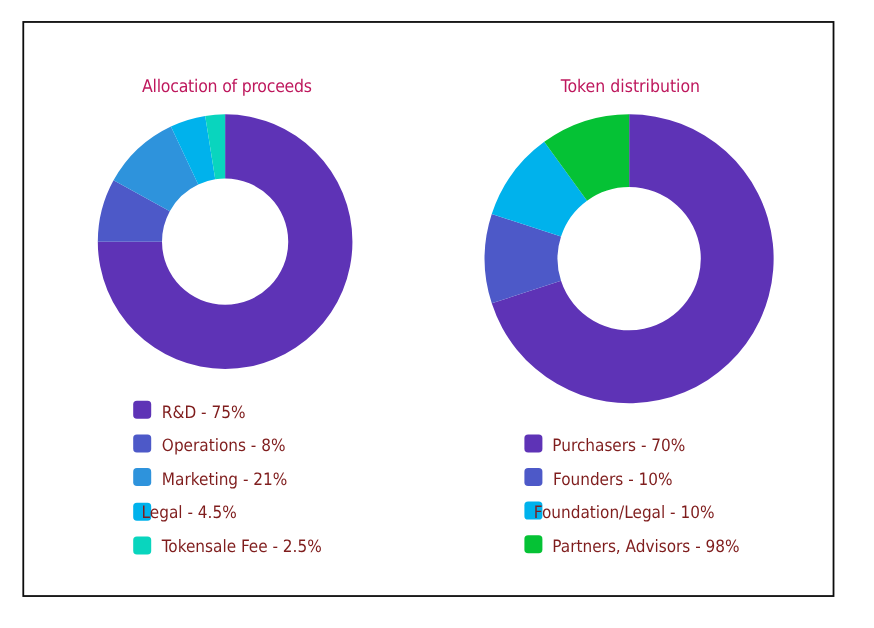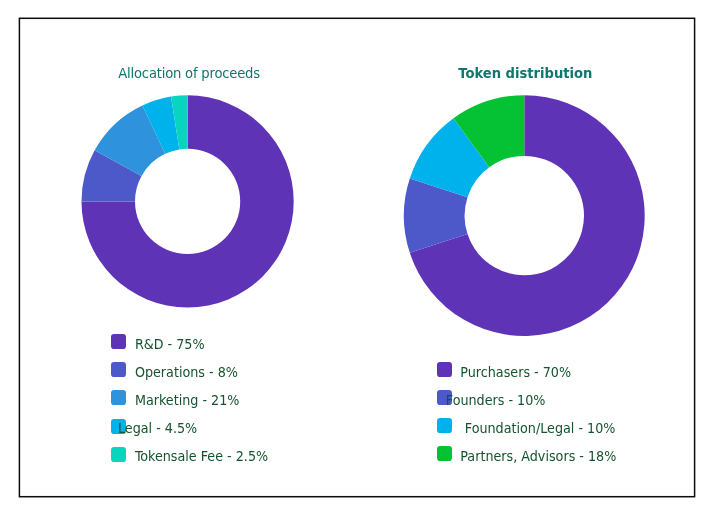--- a/index.html
+++ b/index.html
@@ -26,21 +26,21 @@
     position: absolute;
     left: 0; top: 0;
     width: 728px;
     height: 523px;
   }
   .panel { position: absolute; }
   .chart-title {
     position: absolute;
     text-align: center;
     white-space: nowrap;
-    color: #0f766e;
+    color: #be185d;
     font-size: 14.6px;
     font-family: "DejaVu Sans", sans-serif;
     font-stretch: condensed;
   }
   .donut { position: absolute; }
   .legend { position: absolute; }
   .legend-item {
     position: absolute;
     left: 0;
     height: 15px;
@@ -48,21 +48,21 @@
   .legend-item .swatch { position: absolute; left: 0; top: 0; }
   .legend-item .legend-label { position: absolute; bottom: -1.8px; }
   .swatch {
     width: 15.2px;
     height: 15px;
     border-radius: 3.1px;
   }
   .legend-label {
     font-family: "DejaVu Sans", sans-serif;
     font-stretch: condensed;
-    color: #14532d;
+    color: #7f1d1d;
     font-size: 14.18px;
     white-space: nowrap;
     line-height: 1;
   }
 </style>
 </head>
 <body>
 
 <svg id="figure" width="728" height="523" viewBox="0 0 728 523">
   <rect x="19.4" y="18.3" width="675.2" height="478.4" fill="#ffffff" stroke="#0C0C0C" stroke-width="1.5"></rect>
@@ -96,39 +96,39 @@
         <div class="legend-label" style="left: 7px;">Legal - 4.5%</div>
       </div>
       <div class="legend-item" style="top: 112.4px;">
         <div class="swatch" style="background: rgb(9, 213, 190);"></div>
         <div class="legend-label" style="left: 23.9px; margin-top: 48px;">Tokensale Fee - 2.5%</div>
       </div>
     </div>
   </div>
 
   <div class="panel">
-    <div class="chart-title" id="title-1" style="left: 365.4px; top: 62.7px; width: 320px; line-height: 20px; letter-spacing: 0px; font-weight: bold;">Token distribution</div>
+    <div class="chart-title" id="title-1" style="left: 365.4px; top: 62.7px; width: 320px; line-height: 20px; letter-spacing: 0px;">Token distribution</div>
     <svg class="donut" id="donut-1" width="728" height="523" viewBox="0 0 728 523">
         <path d="M 524.3 95.19999999999999 A 120.4 120.4 0 1 1 409.7927954380635 252.80564612274372 L 467.5219259771793 234.04831456418438 A 59.7 59.7 0 1 0 524.3 155.89999999999998 Z" fill="#5E33B6"></path>
         <path d="M 409.7927954380635 252.80564612274372 A 120.4 120.4 0 0 1 409.7927954380635 178.3943538772563 L 467.5219259771793 197.1516854358156 A 59.7 59.7 0 0 0 467.5219259771793 234.04831456418438 Z" fill="#4D59C8"></path>
         <path d="M 409.7927954380635 178.3943538772563 A 120.4 120.4 0 0 1 453.53065562398615 118.19435387725633 L 489.2092204381393 167.30168543581564 A 59.7 59.7 0 0 0 467.5219259771793 197.1516854358156 Z" fill="#00B2EC"></path>
         <path d="M 453.53065562398615 118.19435387725633 A 120.4 120.4 0 0 1 524.3 95.19999999999999 L 524.3 155.89999999999998 A 59.7 59.7 0 0 0 489.2092204381393 167.30168543581564 Z" fill="#05C235"></path>
       </svg>
     <div class="legend" id="legend-1" style="left: 436.8px; top: 362.2px;">
       <div class="legend-item" style="top: 0px;">
         <div class="swatch" style="background: rgb(94, 51, 182);"></div>
         <div class="legend-label" style="left: 23.5px;">Purchasers - 70%</div>
       </div>
       <div class="legend-item" style="top: 28.1px;">
         <div class="swatch" style="background: rgb(77, 89, 200);"></div>
-        <div class="legend-label" style="left: 9px;">Founders - 10%</div>
+        <div class="legend-label" style="left: 24px;">Founders - 10%</div>
       </div>
       <div class="legend-item" style="top: 56.2px;">
         <div class="swatch" style="background: rgb(0, 178, 236);"></div>
-        <div class="legend-label" style="left: 28px;">Foundation/Legal - 10%</div>
+        <div class="legend-label" style="left: 8px;">Foundation/Legal - 10%</div>
       </div>
       <div class="legend-item" style="top: 84.3px;">
         <div class="swatch" style="background: rgb(5, 194, 53);"></div>
-        <div class="legend-label" style="left: 23.5px;">Partners, Advisors - 18%</div>
+        <div class="legend-label" style="left: 23.5px;">Partners, Advisors - 98%</div>
       </div>
     </div>
   </div>
 </div>
 
 </body></html>

